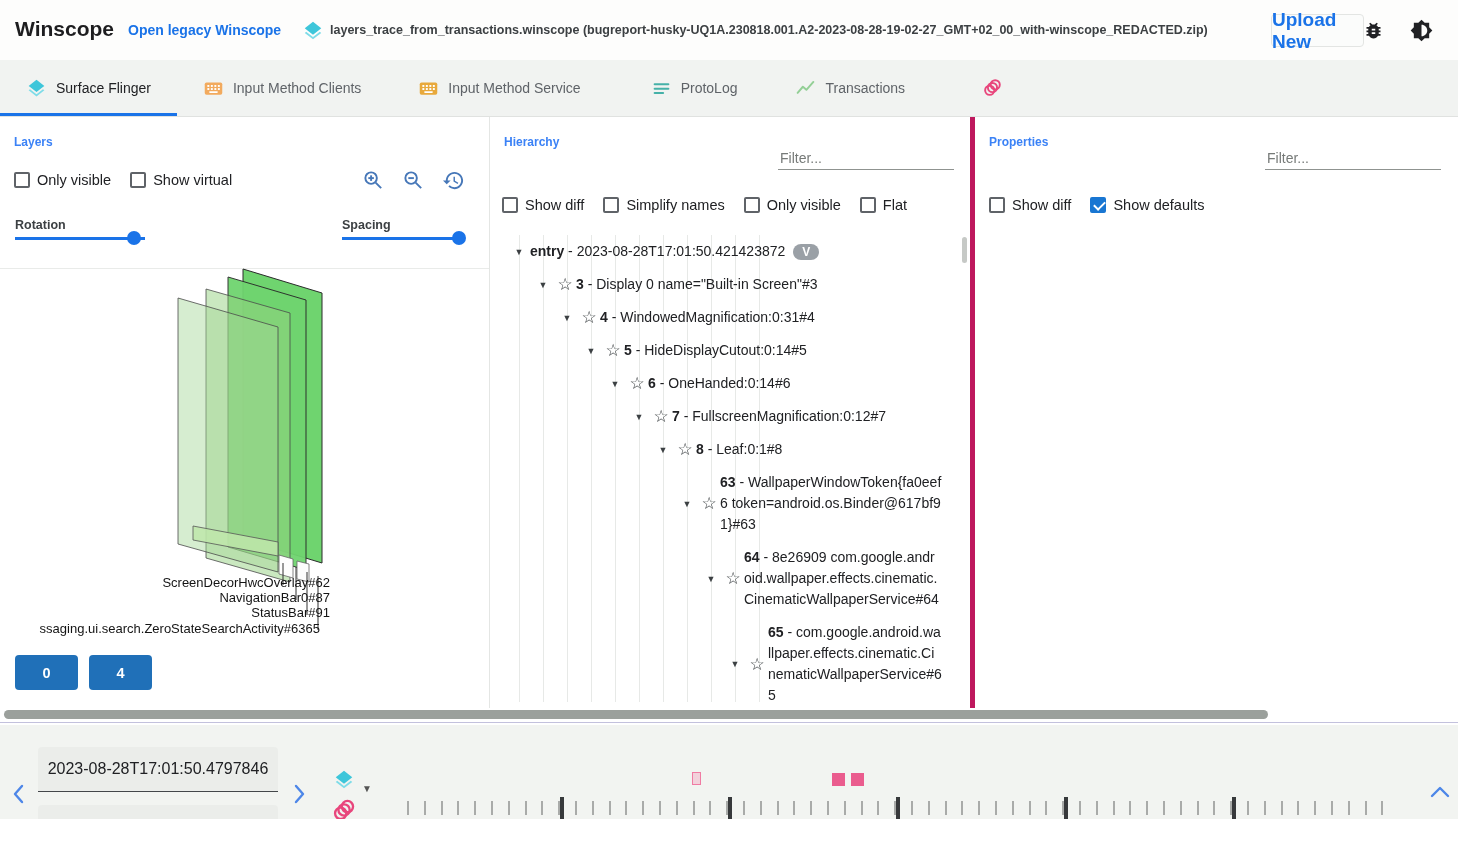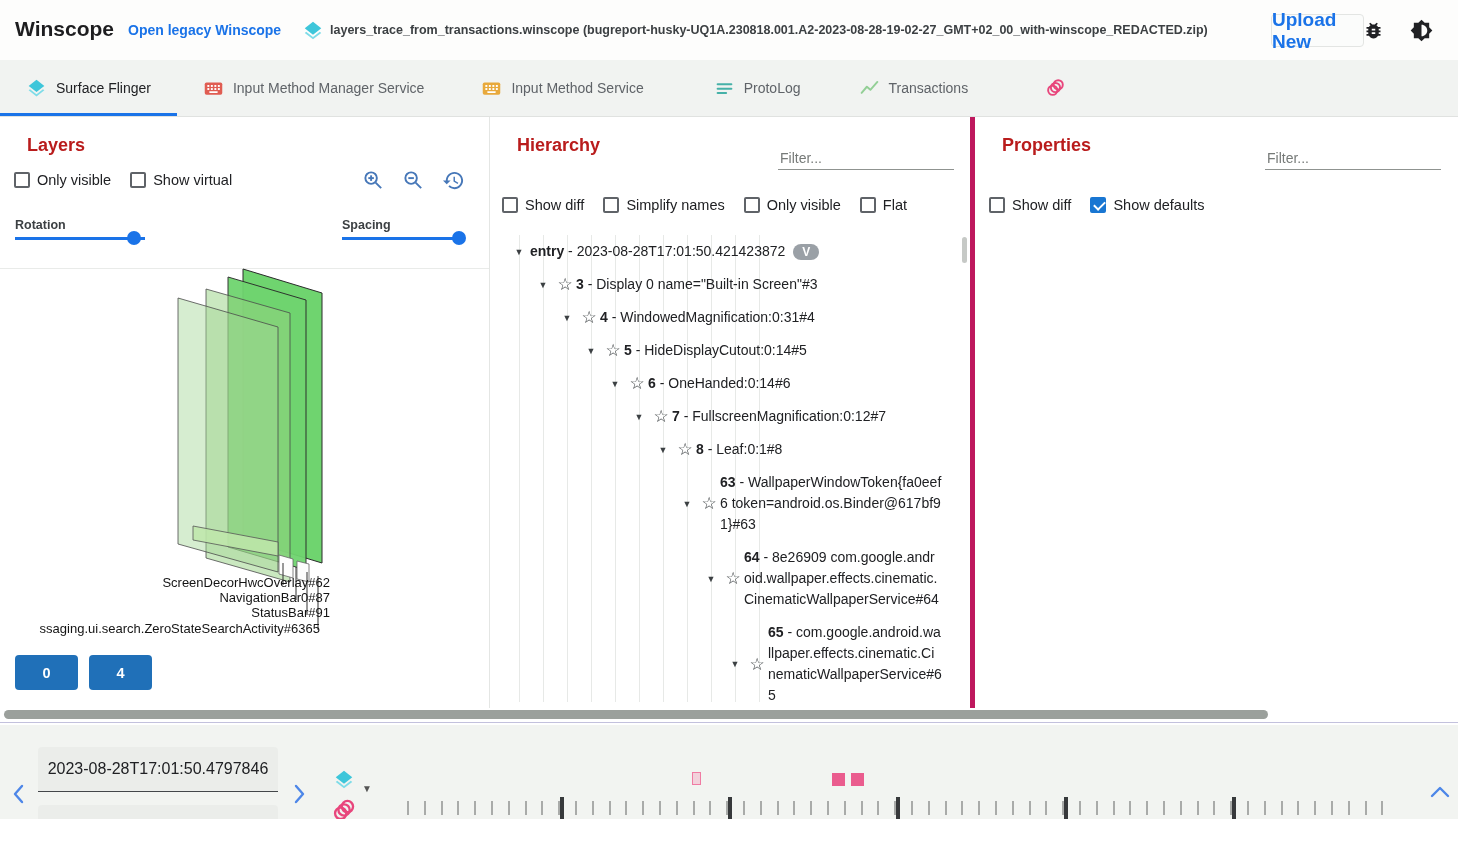--- a/index.html
+++ b/index.html
@@ -22,21 +22,21 @@
   .tab { display:flex; align-items:center; gap:9px; padding:0 26px; font-size:14px; color:#5f6368; white-space:nowrap; position:relative; cursor:pointer; }
   .tab.active { color:#202124; }
   .tab.active::after { content:""; position:absolute; left:0; right:0; bottom:0; height:3px; background:#1a73e8; }
 
   
   .main { position:absolute; top:117px; left:0; width:1458px; height:591px; background:#fff; }
   .panel { position:absolute; top:0; height:591px; overflow:hidden; }
   .panel-layers { left:0; width:490px; border-right:1px solid #e4e6e4; }
   .panel-hierarchy { left:490px; width:485px; border-right:5px solid #be185d; }
   .panel-props { left:975px; width:483px; }
-  .panel-title { position:absolute; left:14px; top:18px; font-size:18px; font-weight:bold; color:#b91c1c;margin-left:13px; }
+  .panel-title { position:absolute; left:14px; top:18px; font-size:12px; font-weight:bold; color:#3b82f6; }
   .filter-input { position:absolute; top:30px; width:176px; border:none; border-bottom:1px solid #8f9390; background:transparent; font-size:14px; padding:3px 2px; color:#202124; outline:none; font-family:"Liberation Sans",sans-serif; }
   .filter-input::placeholder { color:#767a78; }
   .cb-row { position:absolute; display:flex; align-items:center; gap:19px; font-size:14.5px; color:#202124; }
   .cb-item { display:flex; align-items:center; gap:7px; cursor:pointer; }
   .cb { width:16px; height:16px; border:2px solid #5f6368; border-radius:2px; background:transparent; flex:none; position:relative; }
   .cb.checked { background:#1976d2; border-color:#1976d2; }
   .cb.checked::after { content:""; position:absolute; left:4px; top:0px; width:5px; height:9px; border:solid #fff; border-width:0 2px 2px 0; transform:rotate(45deg); }
 
   
   .layers-icons { position:absolute; right:24px; top:52px; display:flex; gap:17px; }
@@ -114,34 +114,34 @@
   <div class="tabbar">
     <div class="tab active">
       <svg width="21" height="21" viewBox="0 0 24 24">
           <path fill="#7edce8" d="M11.99 18.54l-7.37-5.73L3 14.07l9 7 9-7-1.63-1.27z"></path>
           <path fill="#3ec6da" d="M12 16l7.36-5.73L21 9l-9-7-9 7 1.63 1.27L12 16z"></path>
         </svg>
       <span>Surface Flinger</span>
     </div>
     <div class="tab">
       <svg width="21" height="21" viewBox="0 0 24 24">
-          <rect x="2" y="5" width="20" height="14" rx="2" fill="#e05c52"></rect>
+          <rect x="2" y="5" width="20" height="14" rx="2" fill="#f2aa5e"></rect>
           <g fill="#fff">
             <rect x="5" y="8" width="2.2" height="2.2"></rect>
             <rect x="9" y="8" width="2.2" height="2.2"></rect>
             <rect x="13" y="8" width="2.2" height="2.2"></rect>
             <rect x="17" y="8" width="2.2" height="2.2"></rect>
             <rect x="5" y="11.5" width="2.2" height="2.2"></rect>
             <rect x="9" y="11.5" width="2.2" height="2.2"></rect>
             <rect x="13" y="11.5" width="2.2" height="2.2"></rect>
             <rect x="17" y="11.5" width="2.2" height="2.2"></rect>
             <rect x="7" y="15.2" width="10" height="1.8" rx=".9"></rect>
           </g>
         </svg>
-      <span>Input Method Manager Service</span>
+      <span>Input Method Clients</span>
     </div>
     <div class="tab" style="margin-left:5px">
       <svg width="21" height="21" viewBox="0 0 24 24">
           <rect x="2" y="5" width="20" height="14" rx="2" fill="#e8a93c"></rect>
           <g fill="#fff">
             <rect x="5" y="8" width="2.2" height="2.2"></rect>
             <rect x="9" y="8" width="2.2" height="2.2"></rect>
             <rect x="13" y="8" width="2.2" height="2.2"></rect>
             <rect x="17" y="8" width="2.2" height="2.2"></rect>
             <rect x="5" y="11.5" width="2.2" height="2.2"></rect>

